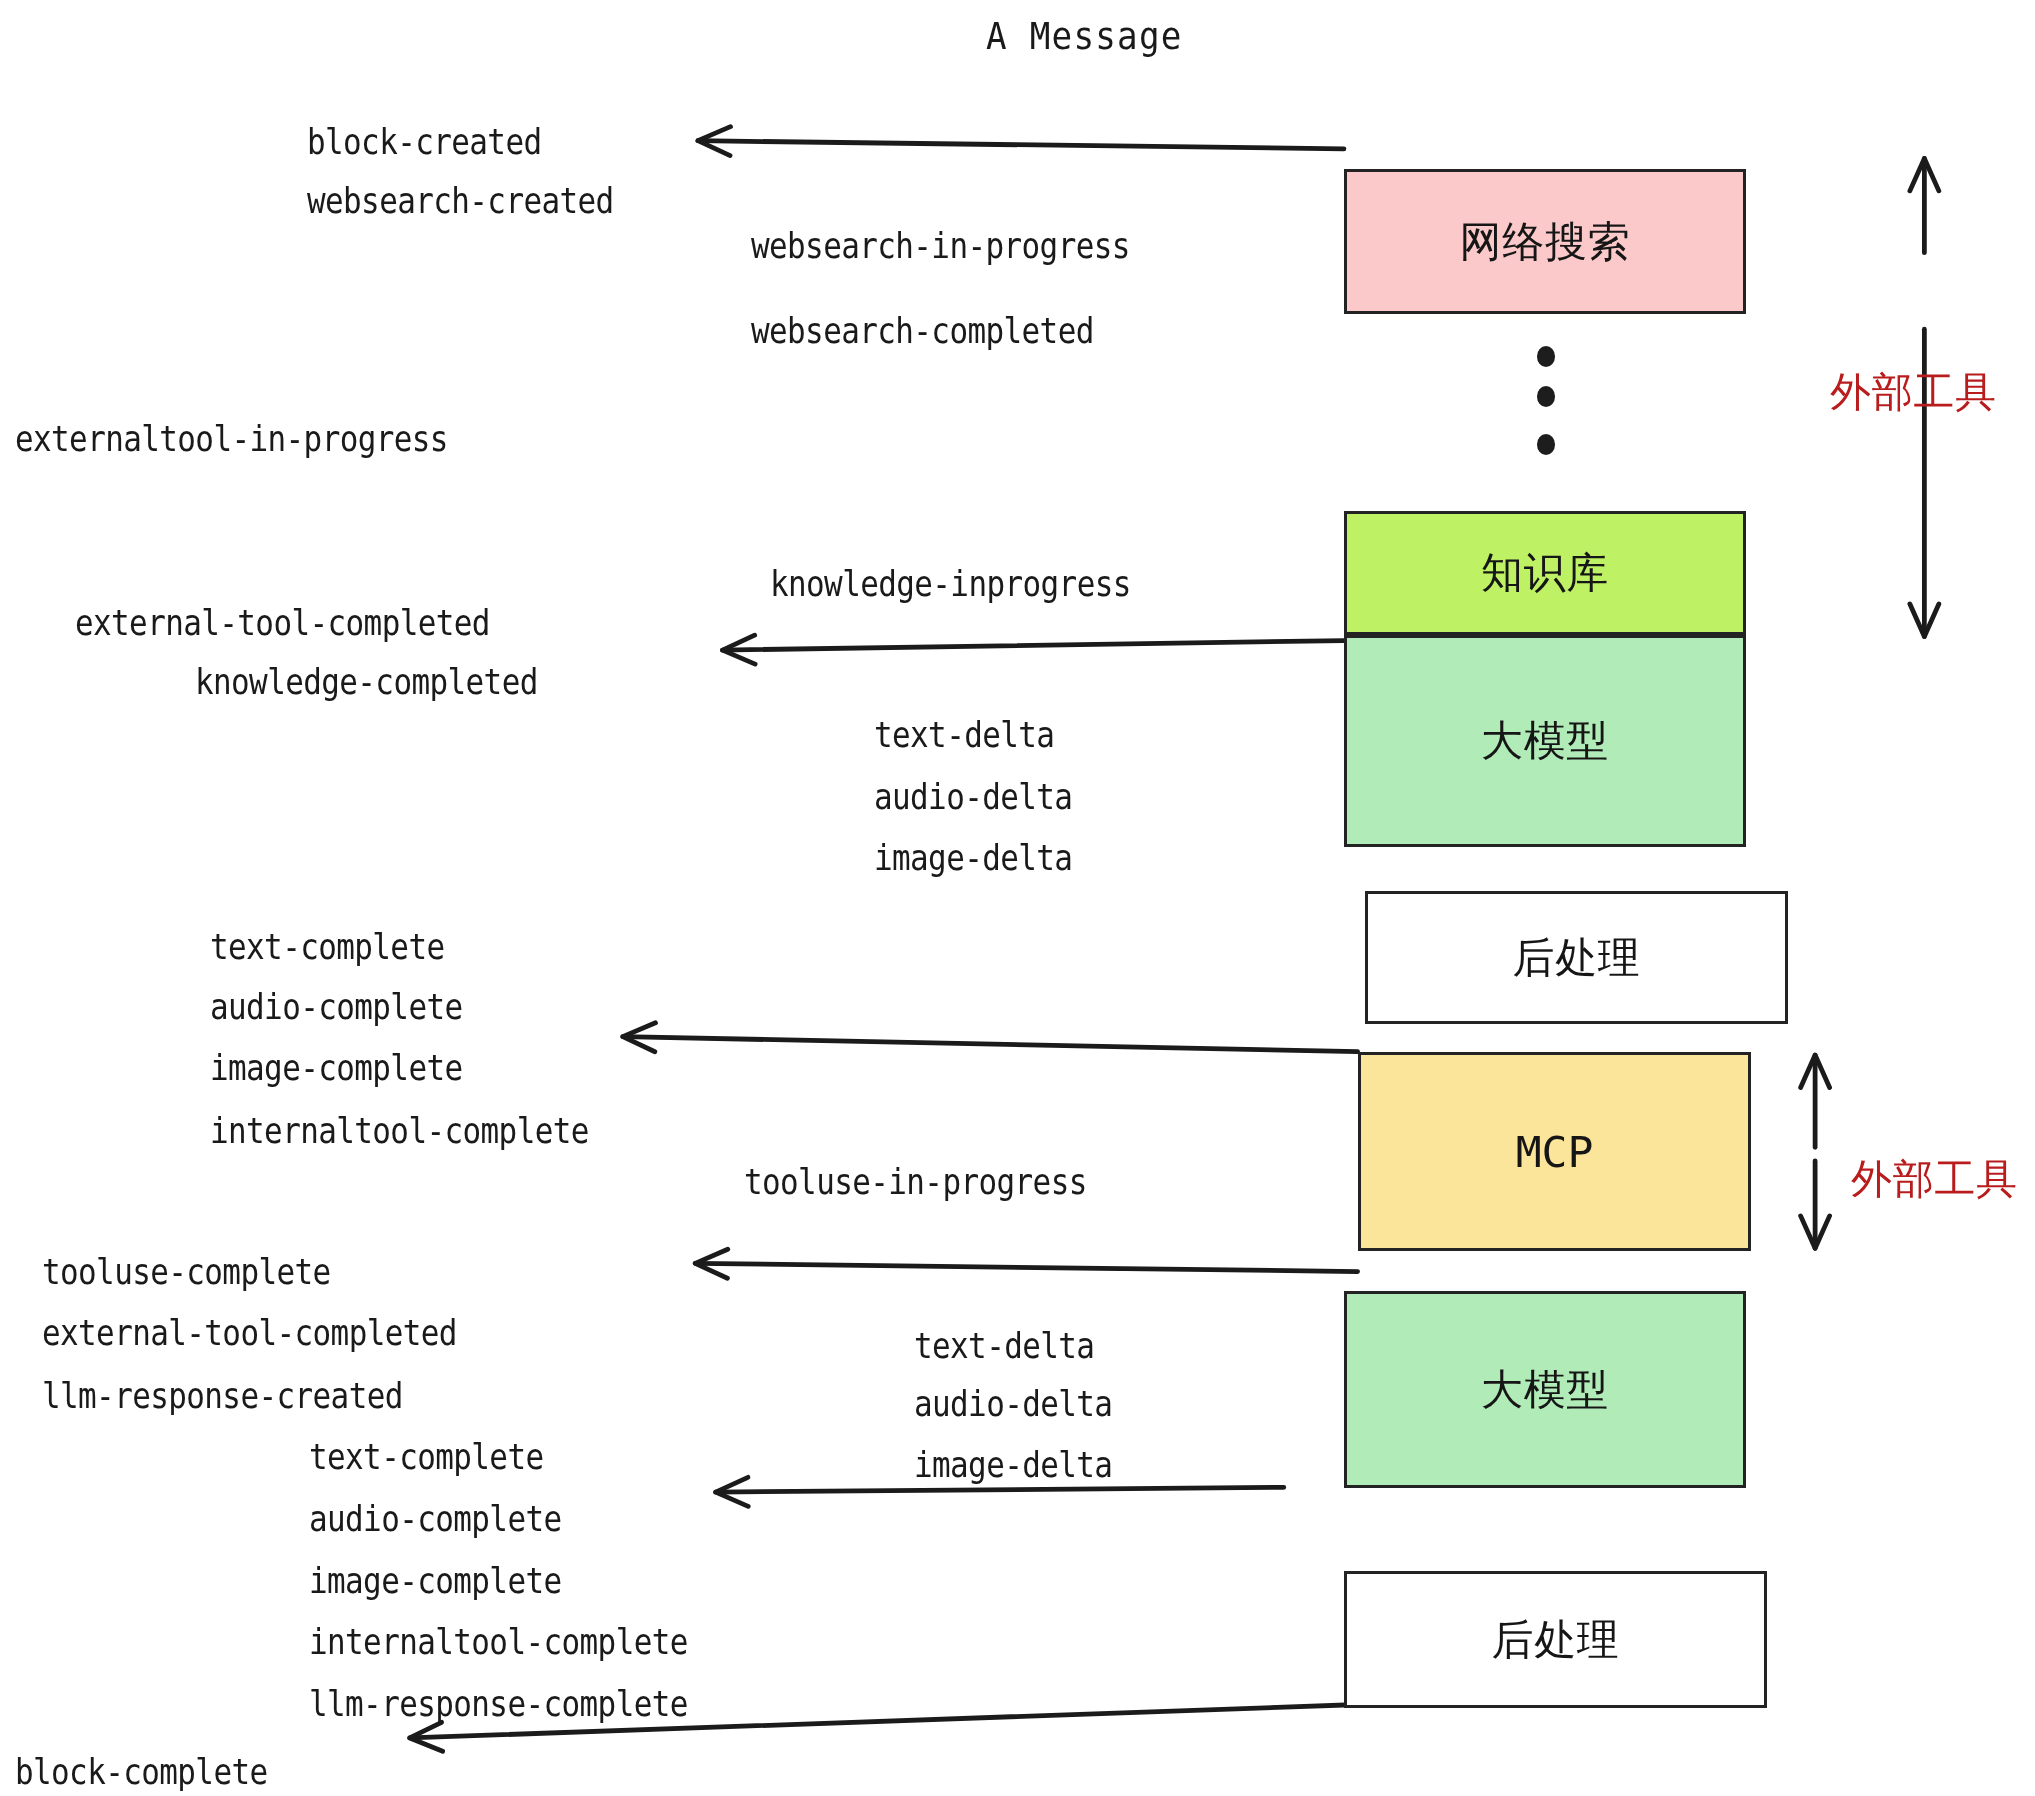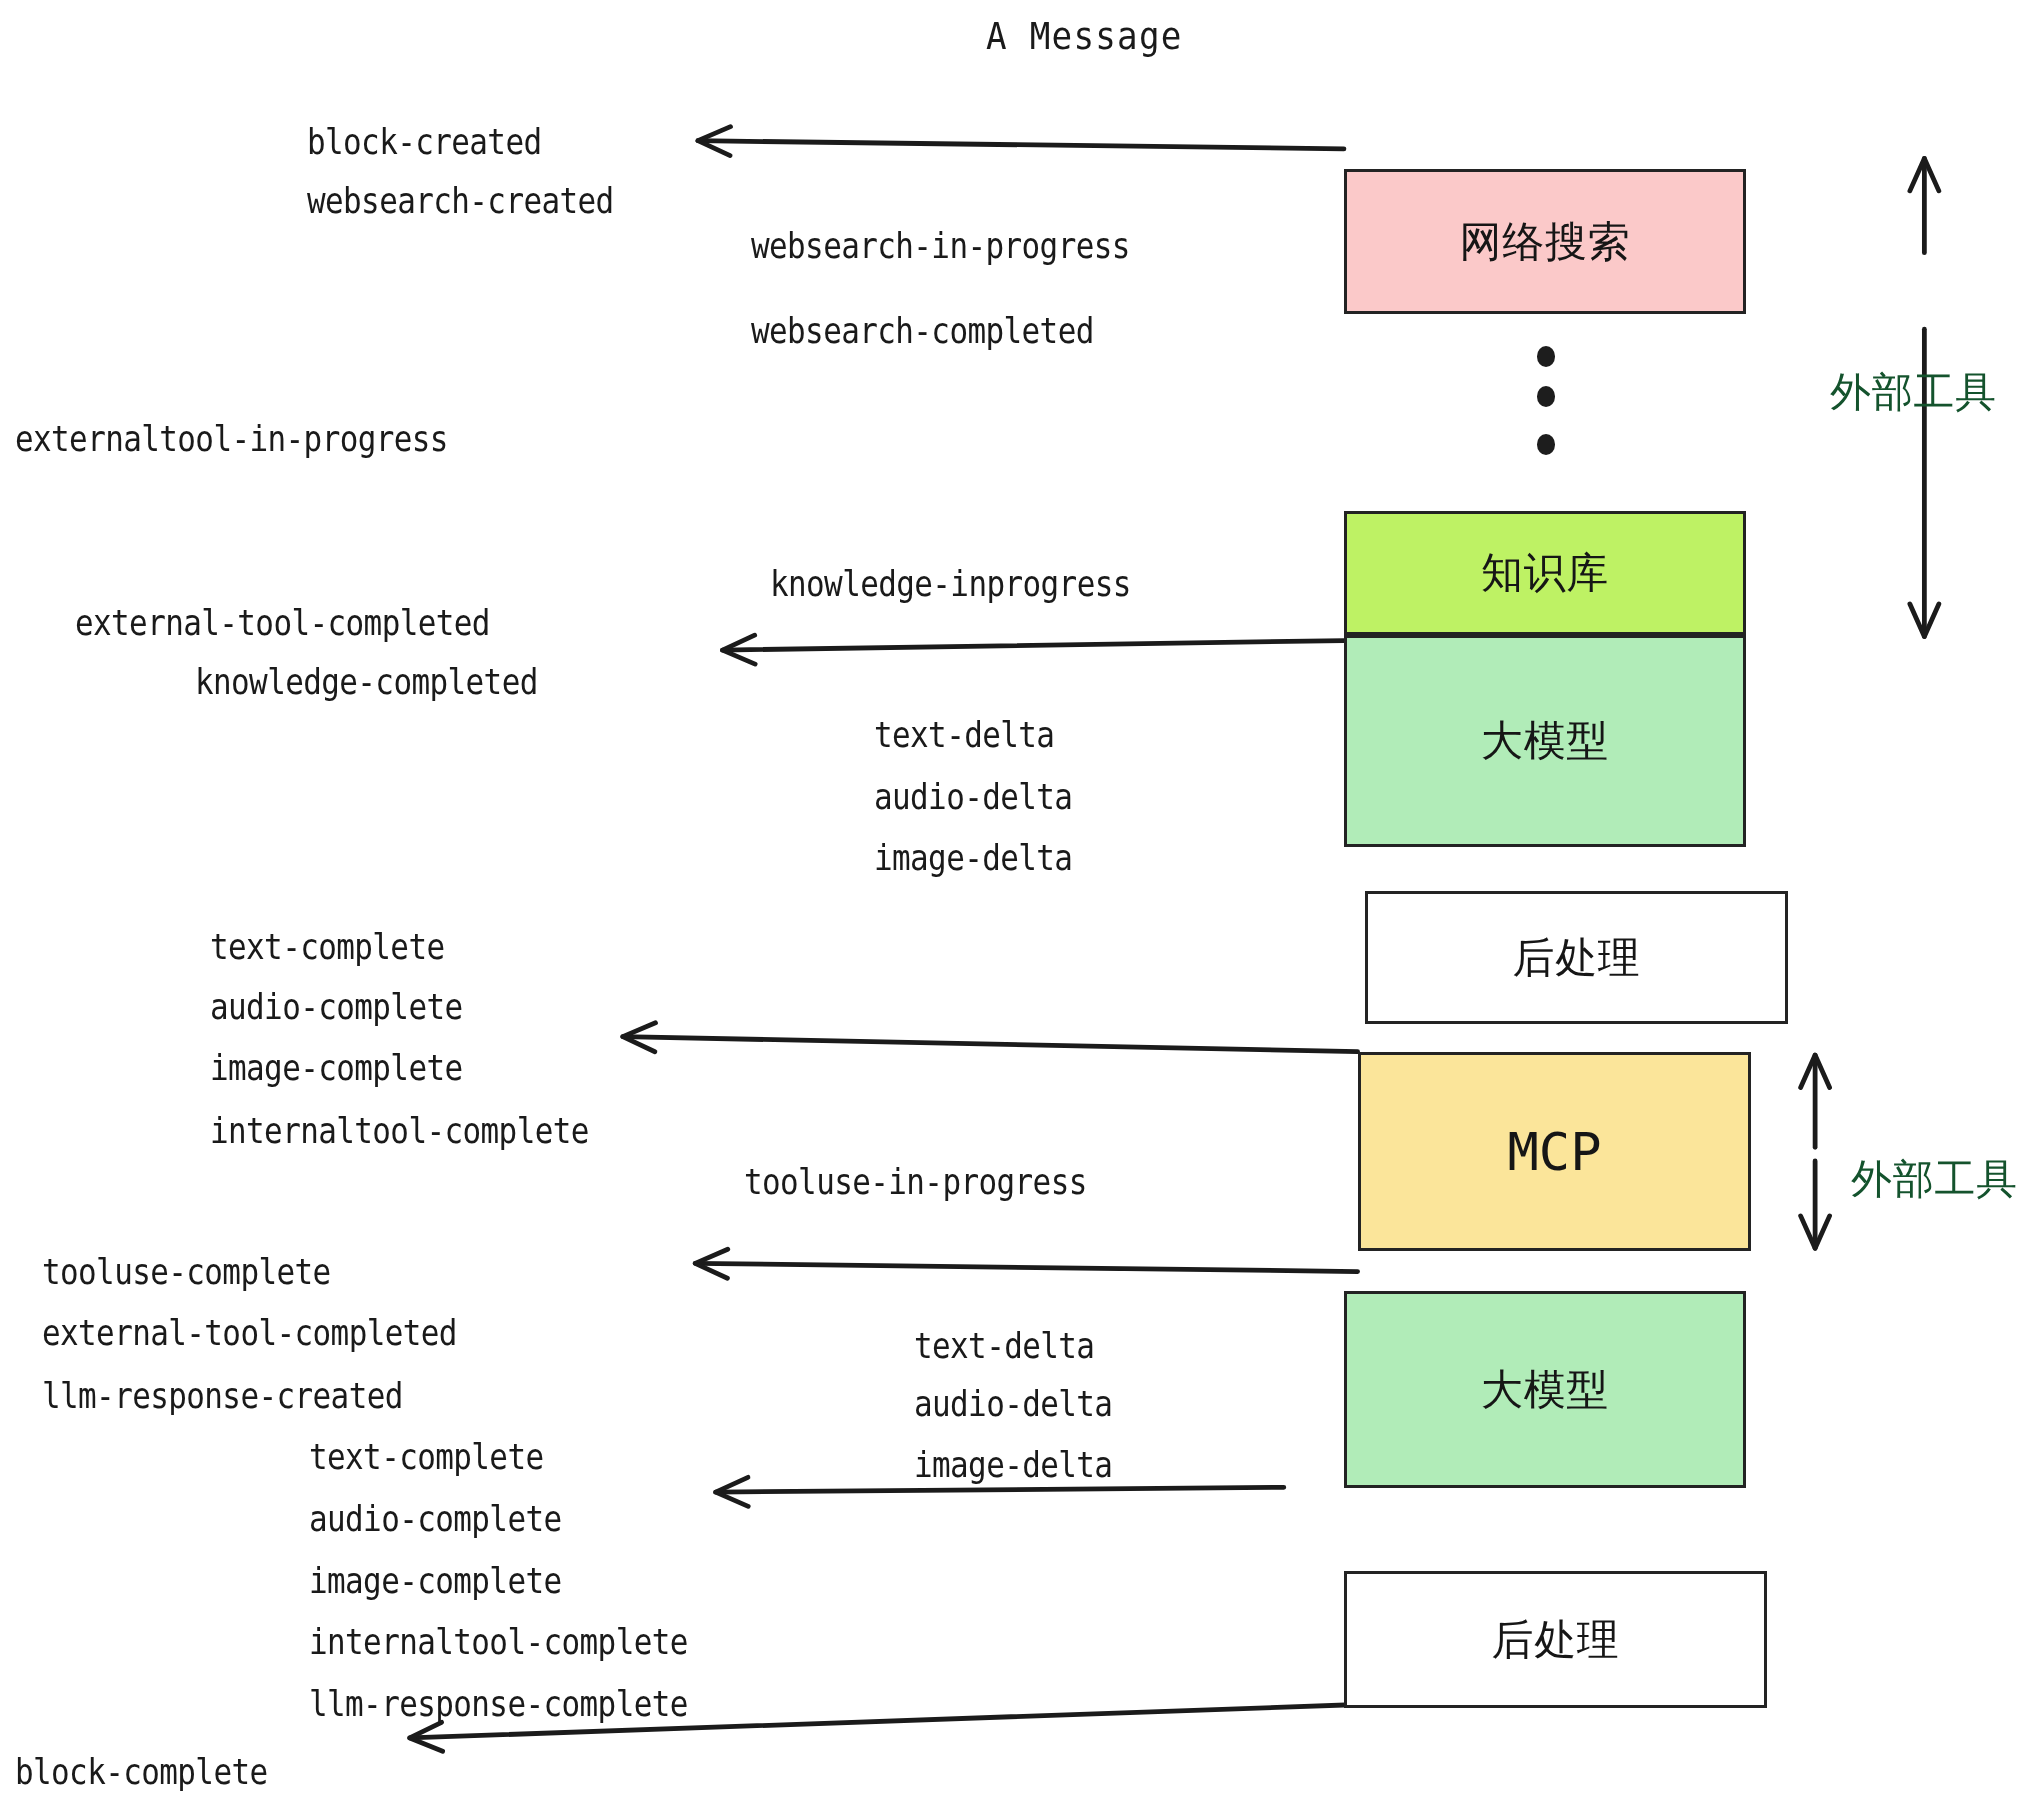--- a/index.html
+++ b/index.html
@@ -43,27 +43,27 @@
     display: flex;
     align-items: center;
     justify-content: center;
     color: #161616;
     font-family: "DejaVu Sans", "Liberation Sans", sans-serif;
     font-size: 42px;
     letter-spacing: 0.7px;
   }
   .box.mono {
     font-family: "DejaVu Sans Mono", "Liberation Mono", monospace;
-    font-size: 52px;
+    font-size: 43px;
     letter-spacing: 0px;
   }
   .vlabel {
     position: absolute;
     white-space: nowrap;
-    color: #14532d;
+    color: #b91c1c;
     font-family: "DejaVu Sans", "Liberation Sans", sans-serif;
     font-size: 41px;
     letter-spacing: 0.7px;
   }
   .dot {
     position: absolute;
     width: 18px;
     height: 20.5px;
     border-radius: 50%;
     background: #1d1d1d;

